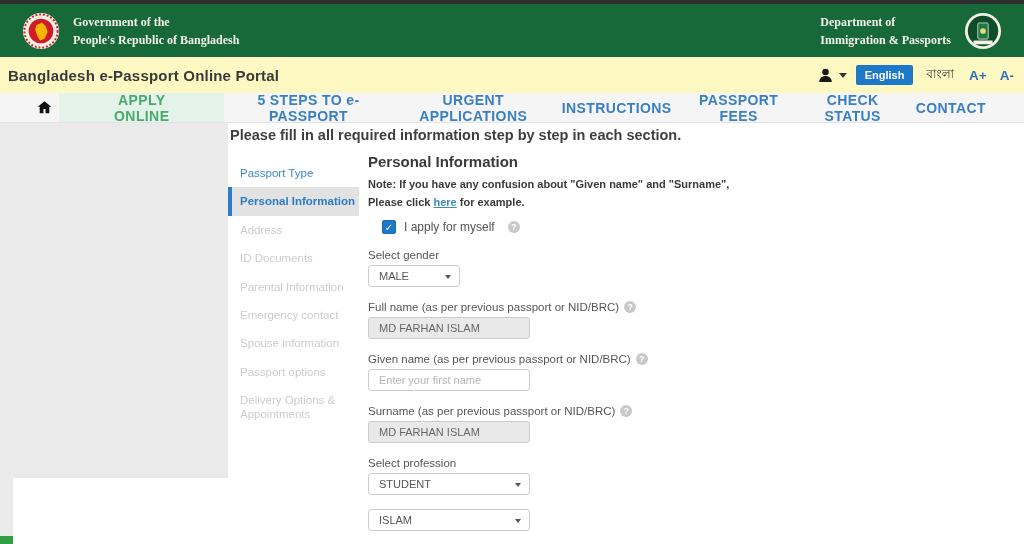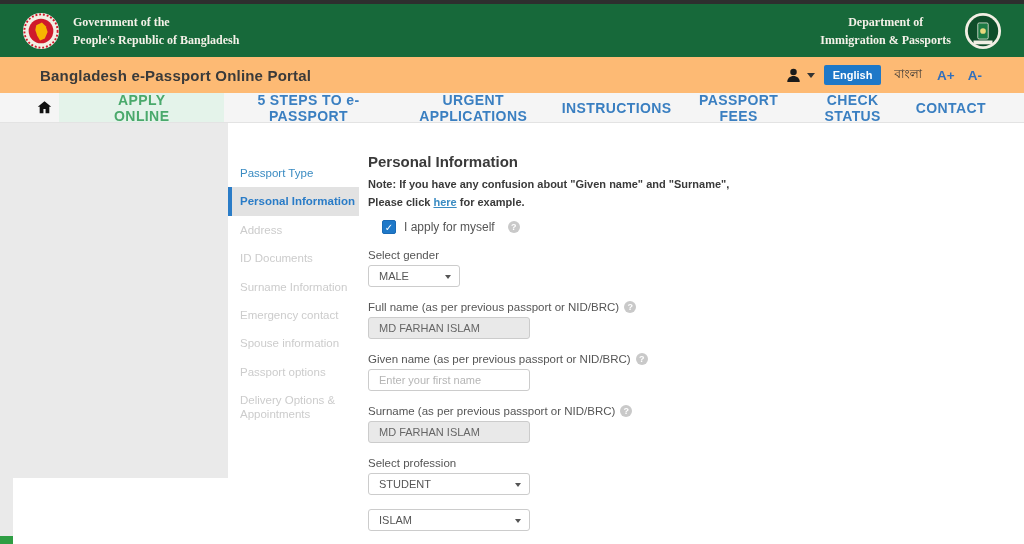--- a/index.html
+++ b/index.html
@@ -8,26 +8,26 @@
 
   
   .top-edge { height:4px; background:#2e2e2e; }
 
   
   .gov-header { height:53px; background:#17693a; display:flex; align-items:center;
                 justify-content:space-between; padding:0 22px; }
   .gov-left, .gov-right { display:flex; align-items:center; gap:13px; }
   .gov-text { color:#f4f1e8; font-family:Liberation Serif, serif; font-size:12px;
               font-weight:bold; line-height:1.5; }
-  .gov-text.right { text-align:center; }
+  .gov-text.right { text-align:left; }
   .emblem-svg, .dept-svg { display:block; }
 
   
-  .portal-bar { height:36px; background:#fdba74; display:flex; align-items:center;
-                justify-content:space-between; padding:0 40px; }
+  .portal-bar { height:36px; background:#fef9c3; display:flex; align-items:center;
+                justify-content:space-between; padding:0 8px; }
   .portal-title { font-size:15px; font-weight:bold; color:#3a3a3a; letter-spacing:0.2px; }
   .portal-actions { display:flex; align-items:center; gap:9px; }
   .user-btn { display:flex; align-items:center; gap:5px; background:none; border:none; cursor:pointer; }
   .caret-down { width:0; height:0; border-left:4px solid transparent; border-right:4px solid transparent;
                 border-top:5px solid #333; }
   .lang-en { background:#1e78c8; color:#fff; font-size:11px; font-weight:bold; border:none;
              padding:4px 9px; border-radius:2px; cursor:pointer; }
   .lang-bn { background:none; border:none; color:#333; font-size:12px; cursor:pointer;
              padding:2px 4px; }
   .font-btn { background:none; border:none; color:#2f6fbd; font-weight:bold; font-size:13.5px;
@@ -157,27 +157,28 @@
     <button class="nav-item">PASSPORT FEES</button>
     <button class="nav-item">CHECK STATUS</button>
     <button class="nav-item">CONTACT</button>
   </nav>
 
   <div class="content">
     <div class="left-gutter"></div>
     <div class="left-gutter-thin"></div>
     <div class="green-corner"></div>
 
+    <h1 class="instruction">Please fill in all required information step by step in each section.</h1>
 
     <aside class="sidebar">
       <div class="side-item link">Passport Type</div>
       <div class="side-item active">Personal Information</div>
       <div class="side-item disabled">Address</div>
       <div class="side-item disabled">ID Documents</div>
-      <div class="side-item disabled">Surname Information</div>
+      <div class="side-item disabled">Parental Information</div>
       <div class="side-item disabled">Emergency contact</div>
       <div class="side-item disabled">Spouse information</div>
       <div class="side-item disabled">Passport options</div>
       <div class="side-item disabled">Delivery Options &amp; Appointments</div>
     </aside>
 
     <main class="form-col">
       <h2 class="form-heading">Personal Information</h2>
 
       <p class="note"><span>Note: If you have any confusion about "Given name" and "Surname", Please click </span><a>here</a><span> for example.</span></p>

